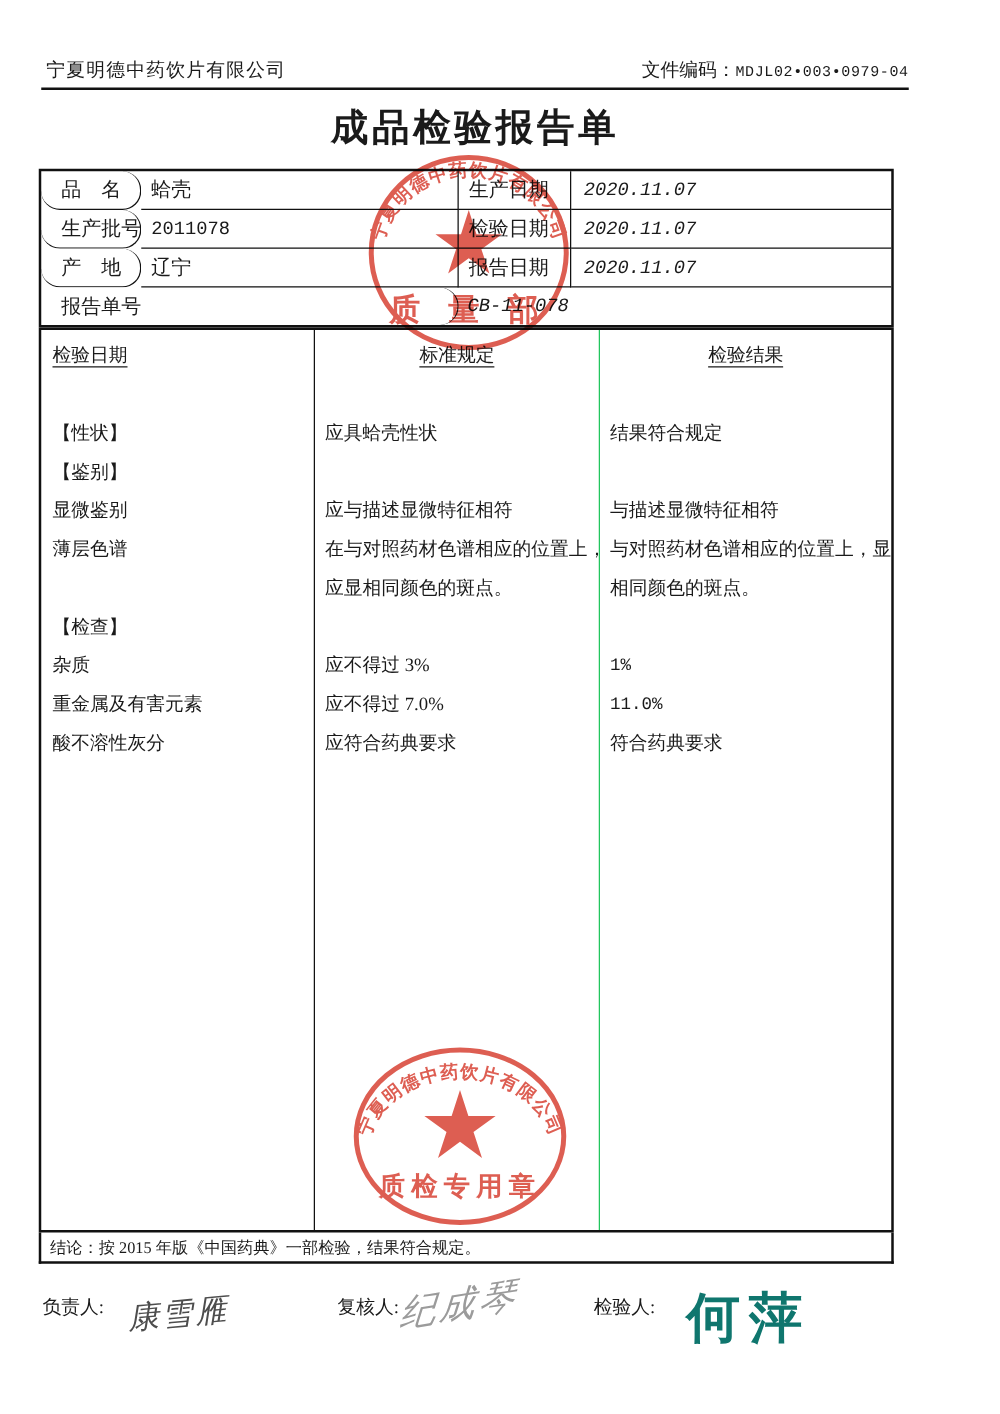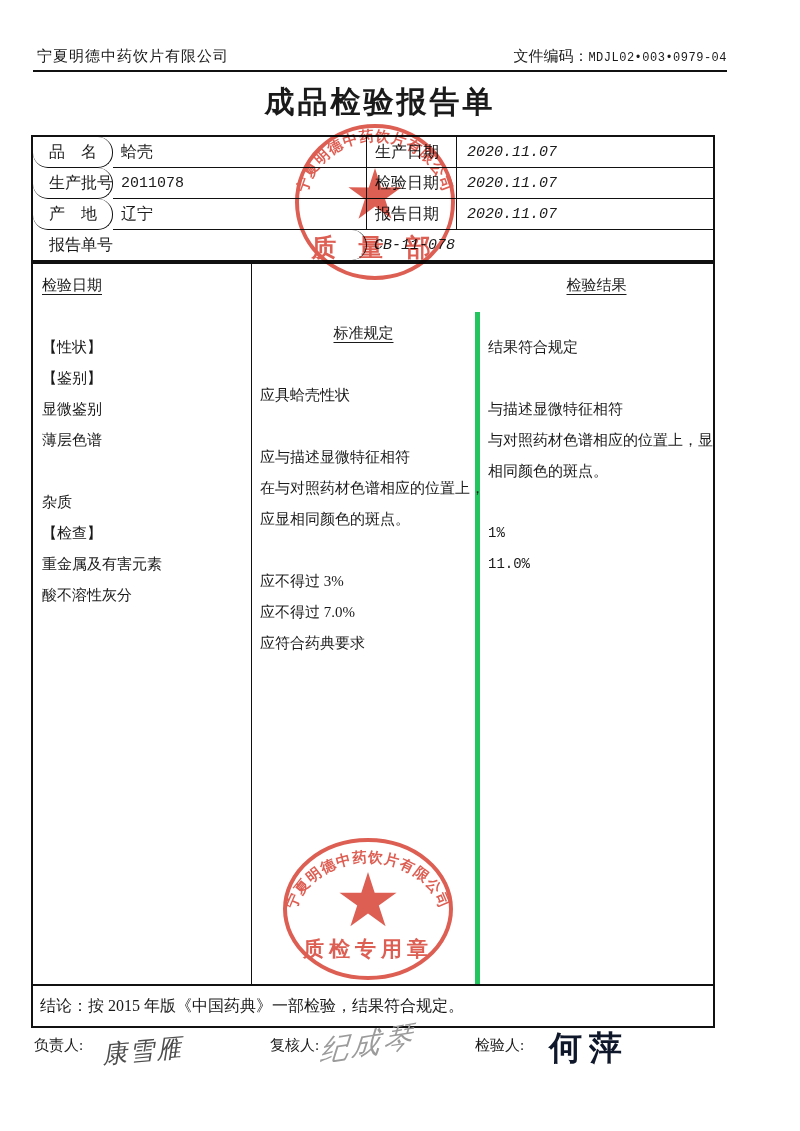--- a/index.html
+++ b/index.html
@@ -35,44 +35,44 @@
   #info-table .span2a{grid-column:1/3;}
   #info-table .span2b{grid-column:3/5;}
 
   
   #result-table{
     left:31px;top:262px;width:684px;height:724px;border:2px solid #111;
     box-sizing:border-box;display:flex;font-size:15px;
   }
   #result-table .col{box-sizing:border-box;padding-top:6px;}
   #col-items{width:224px;border-right:1px solid #111;}
-  #col-standard{width:228px;border-right:5px solid #22c55e;margin-top:48px;}
+  #col-standard{width:228px;border-right:1px solid #22c55e;}
   #col-result{flex:1;}
   .ln{height:31px;line-height:31px;white-space:nowrap;}
   #col-items .ln{padding-left:9px;}
   #col-standard .ln,#col-result .ln{padding-left:8px;}
   .ln.ctr{padding-left:0 !important;text-align:center;}
   .hdr{text-decoration:underline;text-underline-offset:4px;}
   .pct{font-family:"Liberation Mono","DejaVu Sans Mono",monospace;font-size:14px;}
 
   
   #conclusion-row{
-    left:31px;top:986px;width:684px;height:42px;border:2px solid #111;border-top:none;
-    box-sizing:border-box;display:flex;align-items:center;padding-left:7px;font-size:16px;white-space:nowrap;
+    left:31px;top:986px;width:684px;height:25px;border:2px solid #111;border-top:none;
+    box-sizing:border-box;display:flex;align-items:center;padding-left:7px;font-size:13px;white-space:nowrap;
   }
 
   
   .sign-label{top:991px;font-size:15px;margin-top:45px;}
   #resp-label{left:34px;}
   #review-label{left:270px;}
   #inspect-label{left:475px;}
   .sig{white-space:nowrap;transform-origin:left center;}
   #resp-sign{left:102px;top:1038px;font-size:25px;color:#4d4d4d;font-style:italic;letter-spacing:2px;transform:rotate(-5deg);}
   #review-sign{left:320px;top:1032px;font-size:29px;color:#9b9b9b;font-style:italic;letter-spacing:3px;transform:rotate(-9deg) skewX(-14deg);}
-  #inspect-sign{left:549px;top:1026px;font-size:33px;color:#0f172a;font-weight:bold;letter-spacing:7px;}
+  #inspect-sign{left:549px;top:1026px;font-size:43px;color:#0f766e;font-weight:bold;letter-spacing:7px;}
 
   
   .stamp{mix-blend-mode:multiply;opacity:.88;pointer-events:none;}
   #stamp-top{left:292px;top:122px;}
   #stamp-bottom{left:280px;top:836px;}
   .stamp text{fill:#d9473a;font-family:"Liberation Serif","DejaVu Serif",serif;font-weight:bold;}
 </style>
 </head>
 <body>
 
@@ -106,22 +106,22 @@
 
 <div class="abs" id="result-table">
   <div class="col" id="col-items">
     <div class="ln"><span class="hdr">检验日期</span></div>
     <div class="ln"></div>
     <div class="ln">【性状】</div>
     <div class="ln">【鉴别】</div>
     <div class="ln">显微鉴别</div>
     <div class="ln">薄层色谱</div>
     <div class="ln"></div>
+    <div class="ln">【检查】</div>
     <div class="ln">杂质</div>
-    <div class="ln">【检查】</div>
     <div class="ln">重金属及有害元素</div>
     <div class="ln">酸不溶性灰分</div>
   </div>
   <div class="col" id="col-standard">
     <div class="ln ctr"><span class="hdr">标准规定</span></div>
     <div class="ln"></div>
     <div class="ln">应具蛤壳性状</div>
     <div class="ln"></div>
     <div class="ln">应与描述显微特征相符</div>
     <div class="ln">在与对照药材色谱相应的位置上，</div>
@@ -135,20 +135,21 @@
     <div class="ln ctr"><span class="hdr">检验结果</span></div>
     <div class="ln"></div>
     <div class="ln">结果符合规定</div>
     <div class="ln"></div>
     <div class="ln">与描述显微特征相符</div>
     <div class="ln">与对照药材色谱相应的位置上，显</div>
     <div class="ln">相同颜色的斑点。</div>
     <div class="ln"></div>
     <div class="ln pct">1%</div>
     <div class="ln pct">11.0%</div>
+    <div class="ln">符合药典要求</div>
   </div>
 </div>
 
 <div class="abs" id="conclusion-row">
   <span>结论：按 2015 年版《中国药典》一部检验，结果符合规定。</span>
 </div>
 
 <div class="abs sign-label" id="resp-label">负责人:</div>
 <div class="abs sign-label" id="review-label">复核人:</div>
 <div class="abs sign-label" id="inspect-label">检验人:</div>

